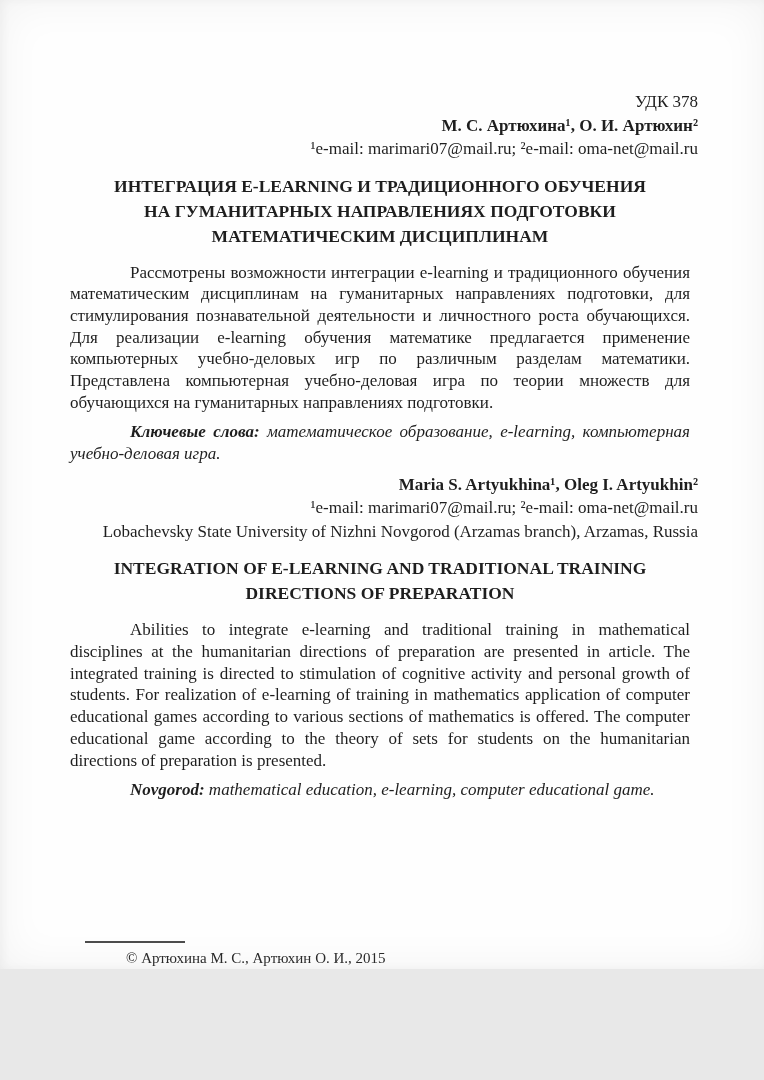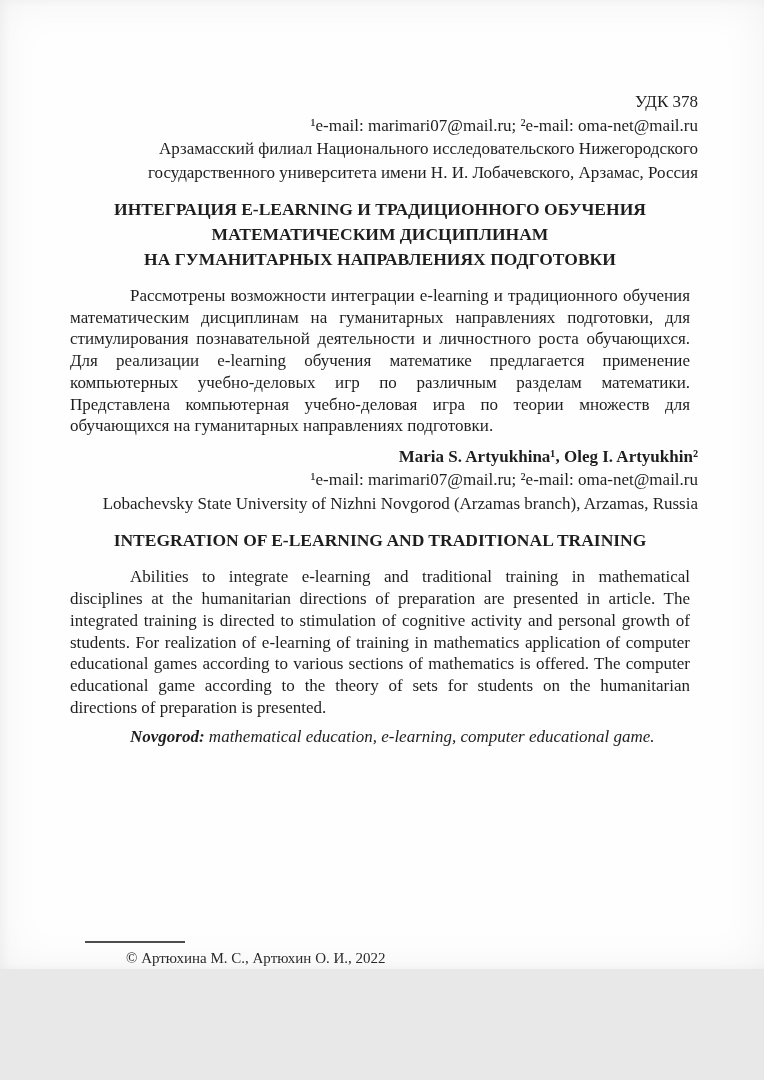--- a/index.html
+++ b/index.html
@@ -72,47 +72,49 @@
   }
 </style>
 </head>
 <body>
 
 <div class="page">
   <div class="content">
 
     <div class="hdr-block">
       <div>УДК 378</div>
+      <div class="hdr-authors">М. С. Артюхина¹, О. И. Артюхин²</div>
       <div>¹e-mail: marimari07@mail.ru; ²e-mail: oma-net@mail.ru</div>
-      <div>Арзамасский филиал Национального исследовательского Нижегородского государственного университета имени Н. И. Лобачевского, Арзамас, Россия</div>
     </div>
 
     <div class="art-title">
       <div>ИНТЕГРАЦИЯ E-LEARNING И ТРАДИЦИОННОГО ОБУЧЕНИЯ</div>
+      <div>НА ГУМАНИТАРНЫХ НАПРАВЛЕНИЯХ ПОДГОТОВКИ</div>
       <div>МАТЕМАТИЧЕСКИМ ДИСЦИПЛИНАМ</div>
-      <div>НА ГУМАНИТАРНЫХ НАПРАВЛЕНИЯХ ПОДГОТОВКИ</div>
     </div>
 
     <div class="abstract">
       <p>Рассмотрены возможности интеграции e-learning и традиционного обучения математическим дисциплинам на гуманитарных направлениях подготовки, для стимулирования познавательной деятельности и личностного роста обучающихся. Для реализации e-learning обучения математике предлагается применение компьютерных учебно-деловых игр по различным разделам математики. Представлена компьютерная учебно-деловая игра по теории множеств для обучающихся на гуманитарных направлениях подготовки.</p>
+      <p><span class="kw-label">Ключевые слова:</span><span class="kw-text"> математическое образование, e-learning, компьютерная учебно-деловая игра.</span></p>
     </div>
 
     <div class="hdr-block en-block">
       <div class="hdr-authors">Maria S. Artyukhina¹, Oleg I. Artyukhin²</div>
       <div>¹e-mail: marimari07@mail.ru; ²e-mail: oma-net@mail.ru</div>
       <div>Lobachevsky State University of Nizhni Novgorod (Arzamas branch), Arzamas, Russia</div>
     </div>
 
     <div class="art-title">
       <div>INTEGRATION OF E-LEARNING AND TRADITIONAL TRAINING</div>
+      <div>DIRECTIONS OF PREPARATION</div>
     </div>
 
     <div class="abstract">
       <p>Abilities to integrate e-learning and traditional training in mathematical disciplines at the humanitarian directions of preparation are presented in article. The integrated training is directed to stimulation of cognitive activity and personal growth of students. For realization of e-learning of training in mathematics application of computer educational games according to various sections of mathematics is offered. The computer educational game according to the theory of sets for students on the humanitarian directions of preparation is presented.</p>
       <p><span class="kw-label">Novgorod:</span><span class="kw-text"> mathematical education, e-learning, computer educational game.</span></p>
     </div>
 
   </div>
 
   <div class="footnote-rule"></div>
-  <div class="copyright">© Артюхина М. С., Артюхин О. И., 2022</div>
+  <div class="copyright">© Артюхина М. С., Артюхин О. И., 2015</div>
   <div class="page-number">15</div>
 </div>
 
 </body></html>

